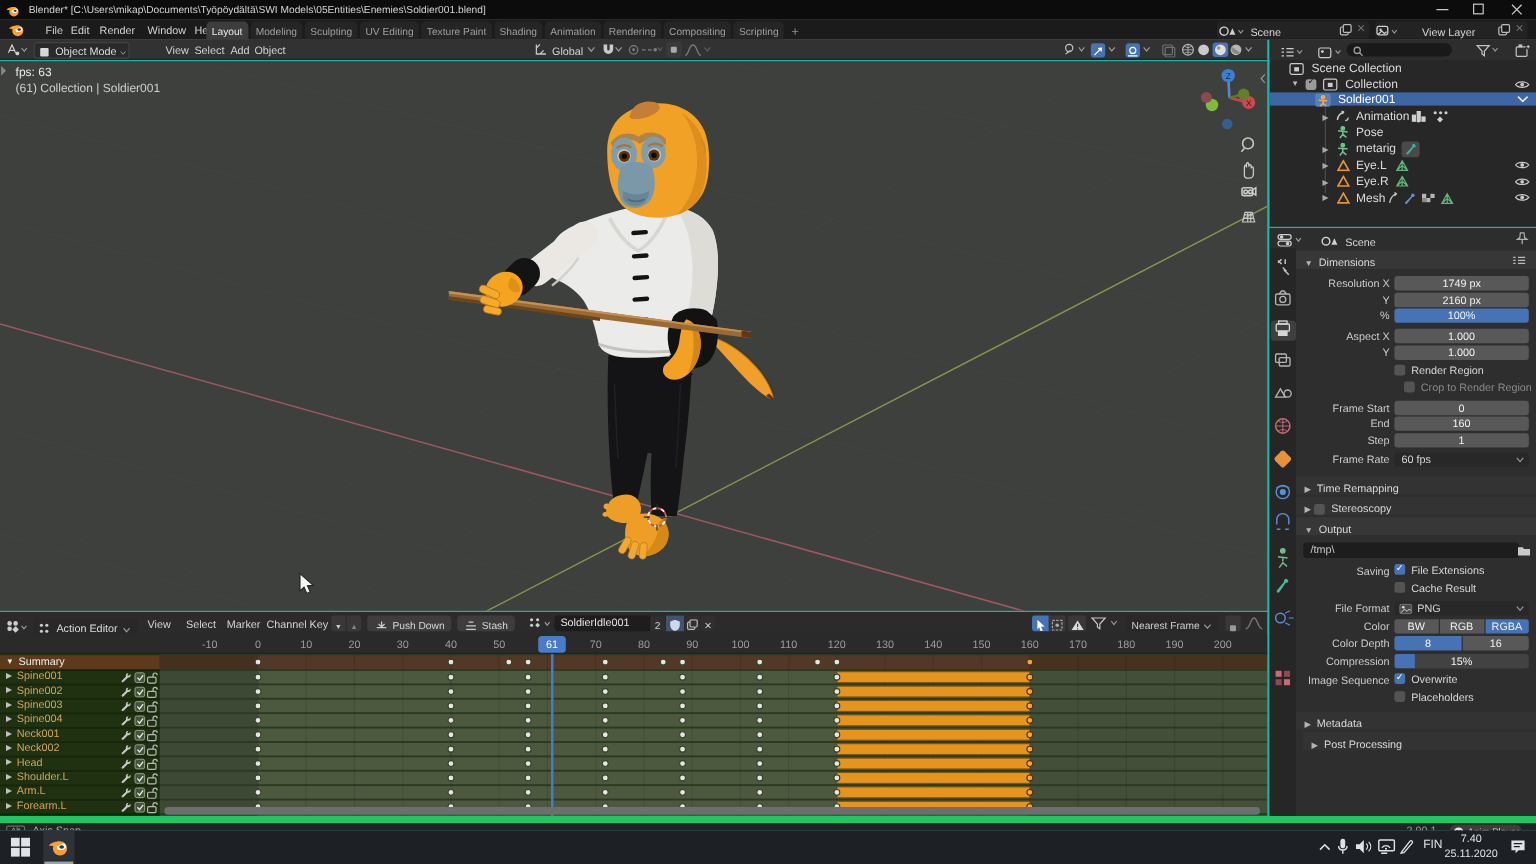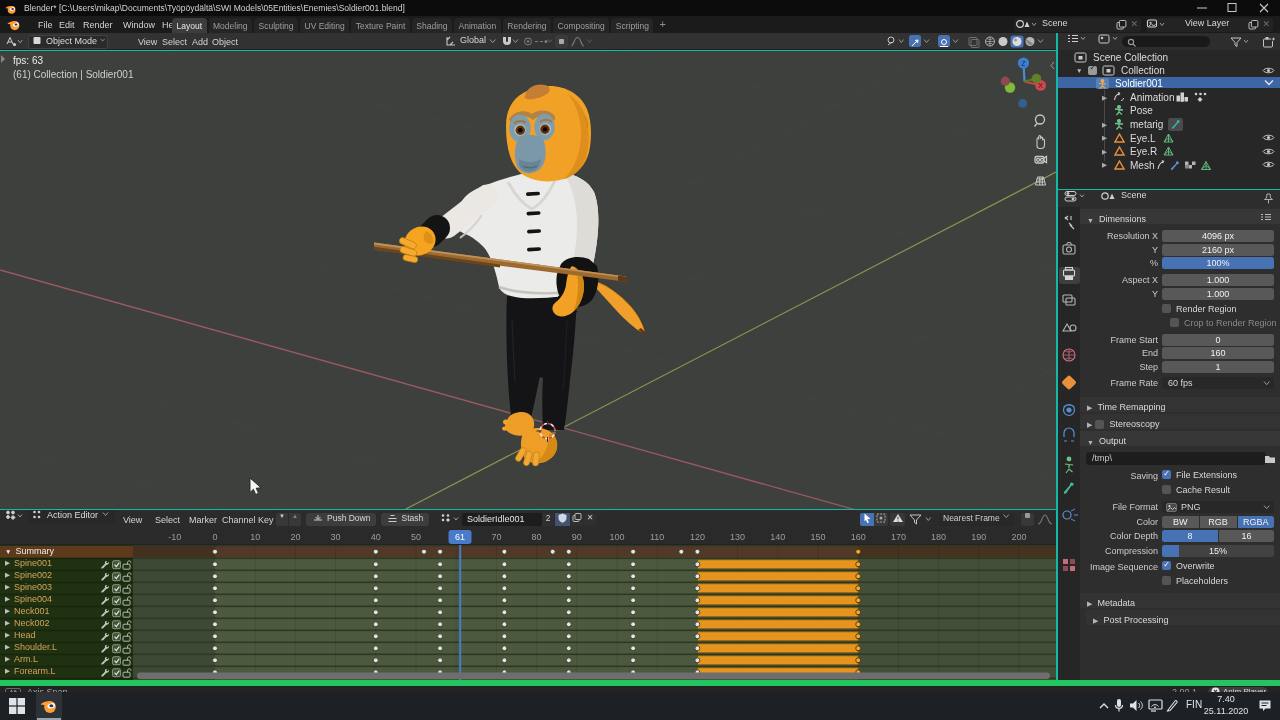--- a/index.html
+++ b/index.html
@@ -1,17 +1,17 @@
 <!DOCTYPE html>
 <html><head><meta charset="utf-8"><style>
 *{margin:0;padding:0;box-sizing:border-box}
 html,body{width:1280px;height:720px;overflow:hidden;background:#000;font-family:"Liberation Sans",sans-serif;-webkit-font-smoothing:antialiased}
 .ab{position:absolute}
 #page{position:relative;width:1280px;height:720px;background:#14b8a6}
-.f{display:flex;align-items:flex-start}
+.f{display:flex;align-items:flex-end}
 .tab{border-radius:4px 4px 0 0;padding:0 4.5px;height:15px;display:flex;align-items:center;font-size:8.5px;color:#9f9f9f;background:#252525;margin-right:2px}
 .tab.on{background:#3d3d3d;color:#e9e9e9}
 .menu{color:#d4d4d4;font-size:9px;margin:0 22px}
 .fld{background:#585858;border-radius:2.5px;color:#f1f1f1;font-size:9px;display:flex;align-items:center;justify-content:center;position:absolute;height:12px}
 .lbl{position:absolute;color:#cccccc;font-size:9px;text-align:right;height:12px;line-height:12px}
 .cb{position:absolute;width:9px;height:9px;background:#545454;border-radius:2px}
 .cb.on{background:#4772b3}
 .cb.on:after{content:"✓";color:#fff;font-size:8px;position:absolute;left:1.2px;top:-1.5px}
 .cbl{position:absolute;color:#d8d8d8;font-size:9px;height:10px;line-height:10px}
 .phead{position:absolute;left:0;width:222px;height:15px;background:#373737;color:#dadada;font-size:9px;display:flex;align-items:flex-end}
@@ -555,21 +555,21 @@
           </g>
     </g>
   </svg>
 
   <div class="phead" style="top:19px;left:22px;width:200px"><span class="ar">▼</span>Dimensions
     <svg class="ab" style="right:8px;top:4px" width="12" height="8" viewBox="0 0 12 8">
           <path d="M1 1.5 h2 M1 4 h2 M1 6.5 h2 M5 1.5 h6 M5 4 h6 M5 6.5 h6" stroke="#bbb"></path>
         </svg>
   </div>
   <div class="lbl" style="left:22px;top:40px;width:78px">Resolution X</div>
-      <div class="fld" style="left:104px;top:40px;width:112px">4096 px</div>
+      <div class="fld" style="left:104px;top:40px;width:112px">1749 px</div>
   <div class="lbl" style="left:22px;top:53.5px;width:78px">Y</div>
       <div class="fld" style="left:104px;top:53.5px;width:112px">2160 px</div>
   <div class="lbl" style="left:22px;top:67px;width:78px">%</div>
       <div class="fld" style="left:104px;top:67px;width:112px;background:#4772b3">100%</div>
   <div class="lbl" style="left:22px;top:84px;width:78px">Aspect X</div>
       <div class="fld" style="left:104px;top:84px;width:112px">1.000</div>
   <div class="lbl" style="left:22px;top:97.5px;width:78px">Y</div>
       <div class="fld" style="left:104px;top:97.5px;width:112px">1.000</div>
   <div class="cb" style="left:104px;top:114px"></div>
       <div class="cbl" style="left:118px;top:114px">Render Region</div>

